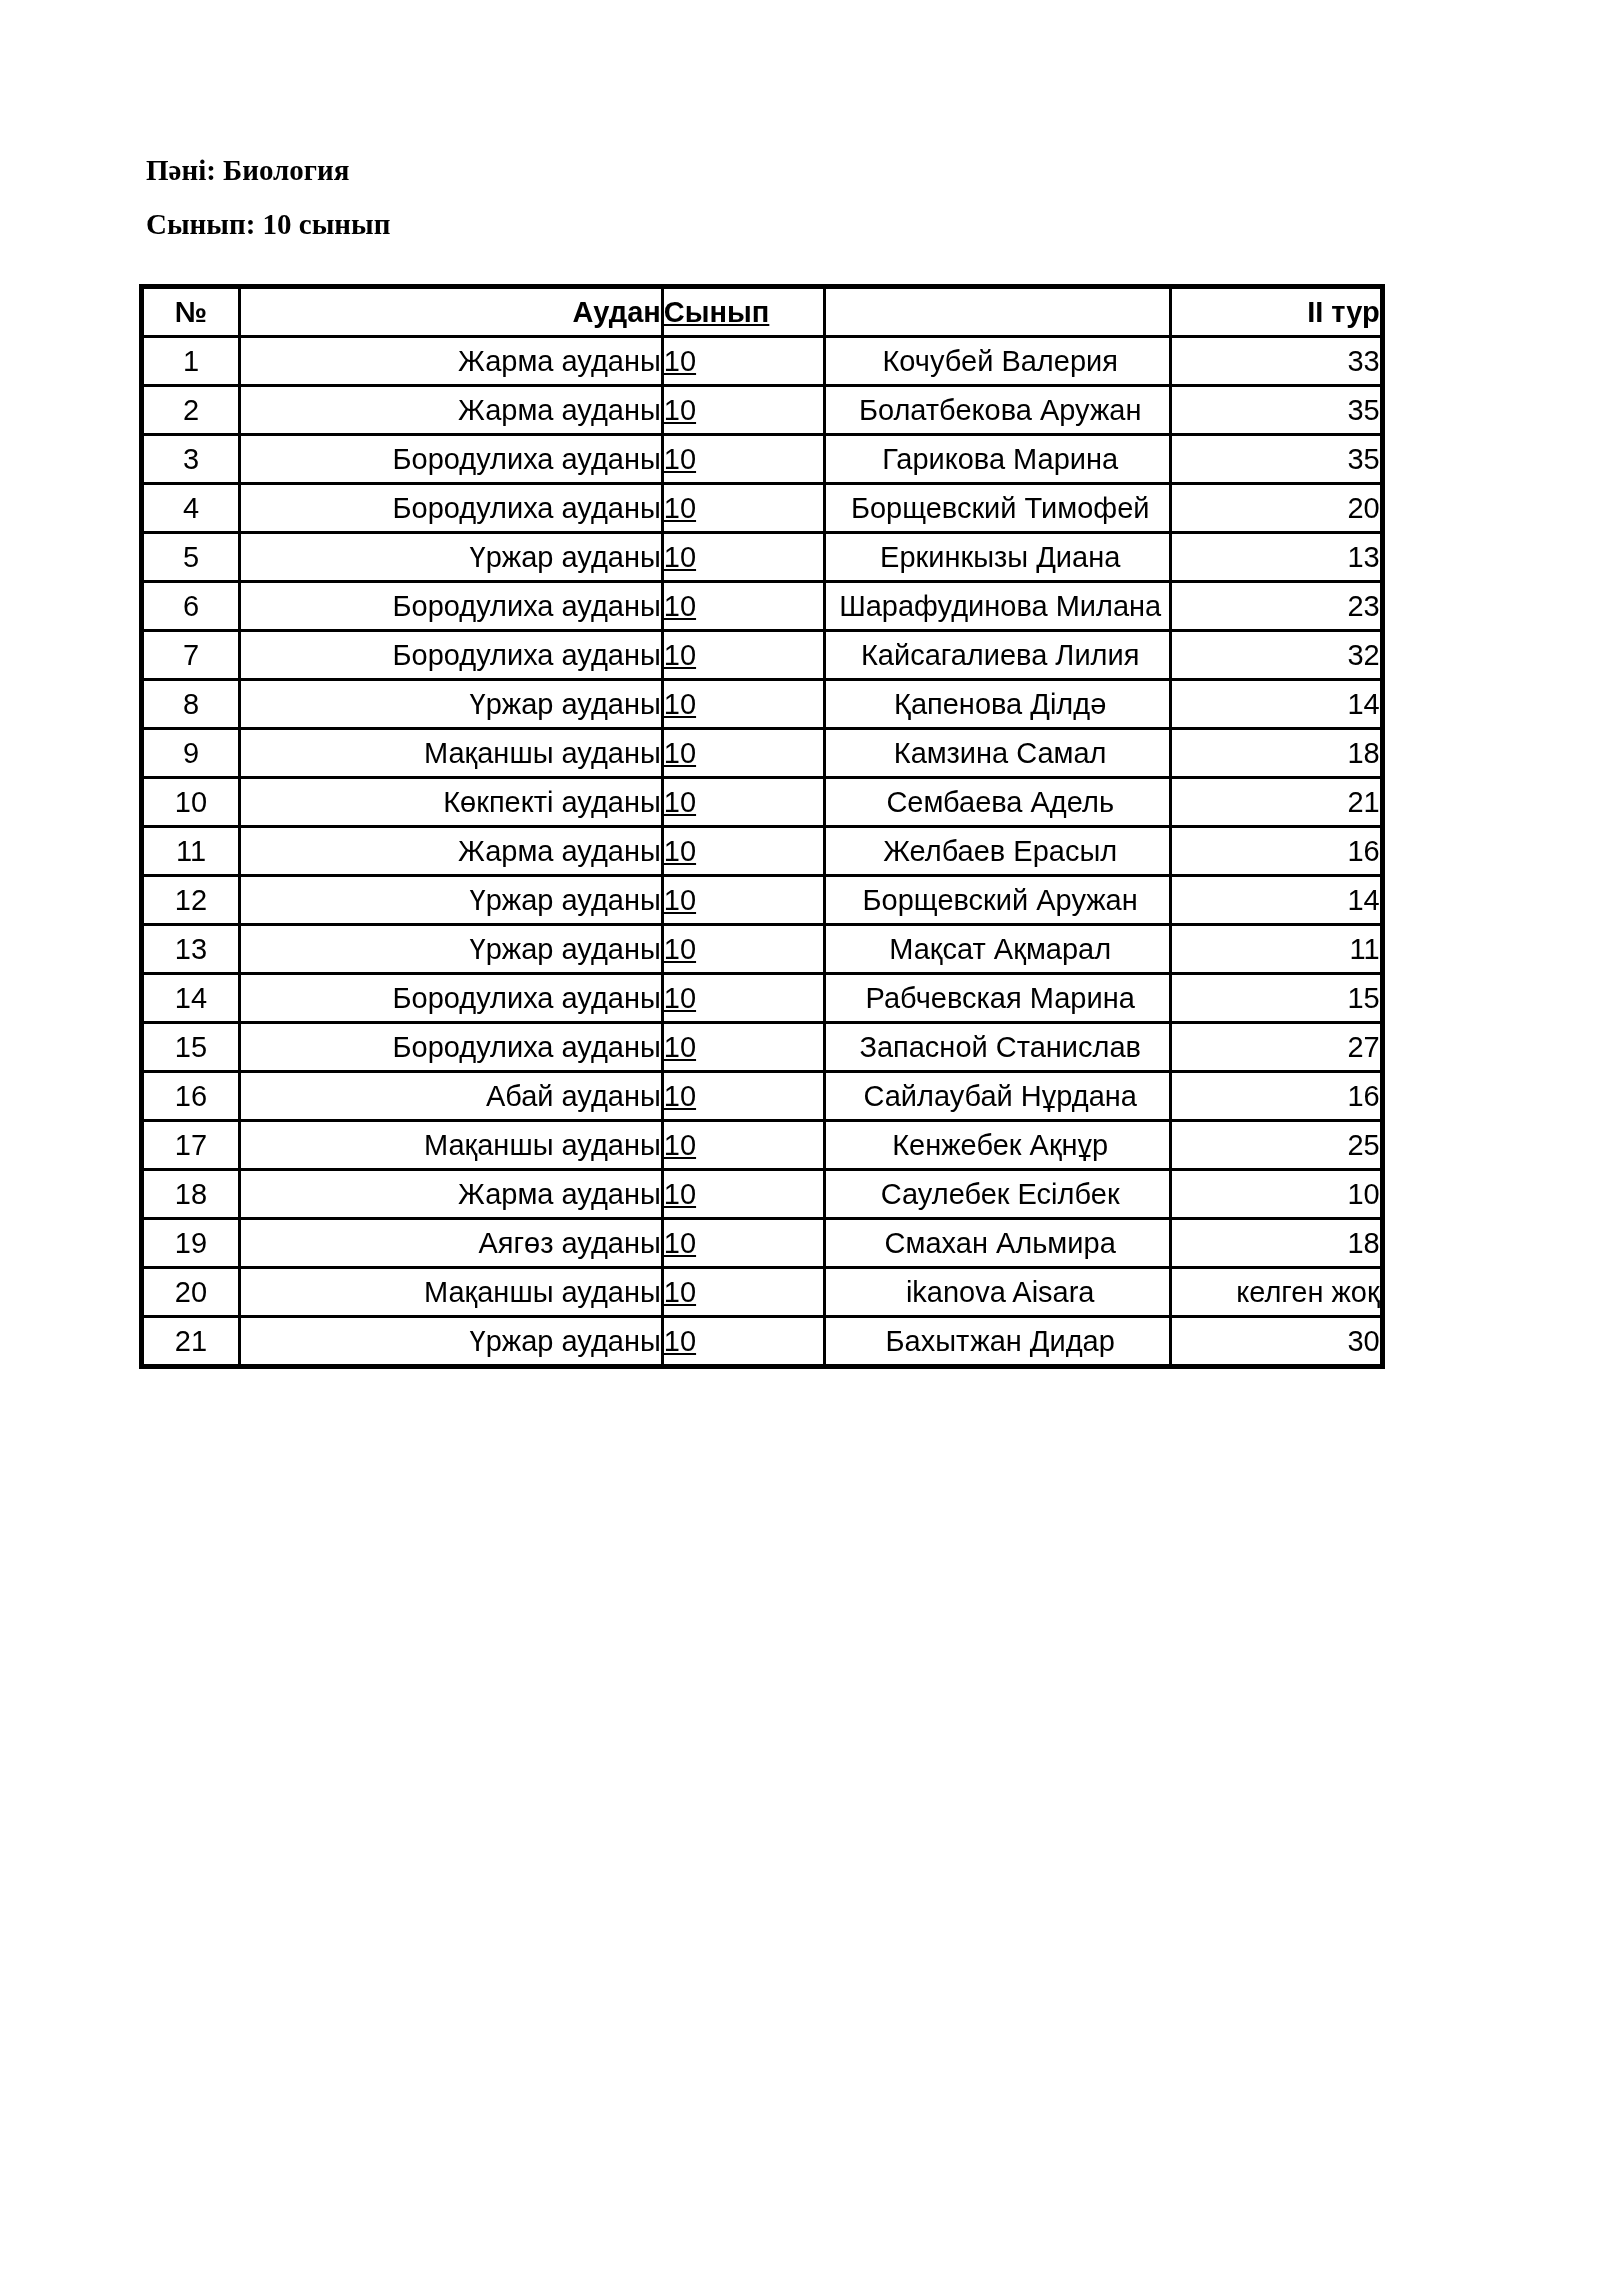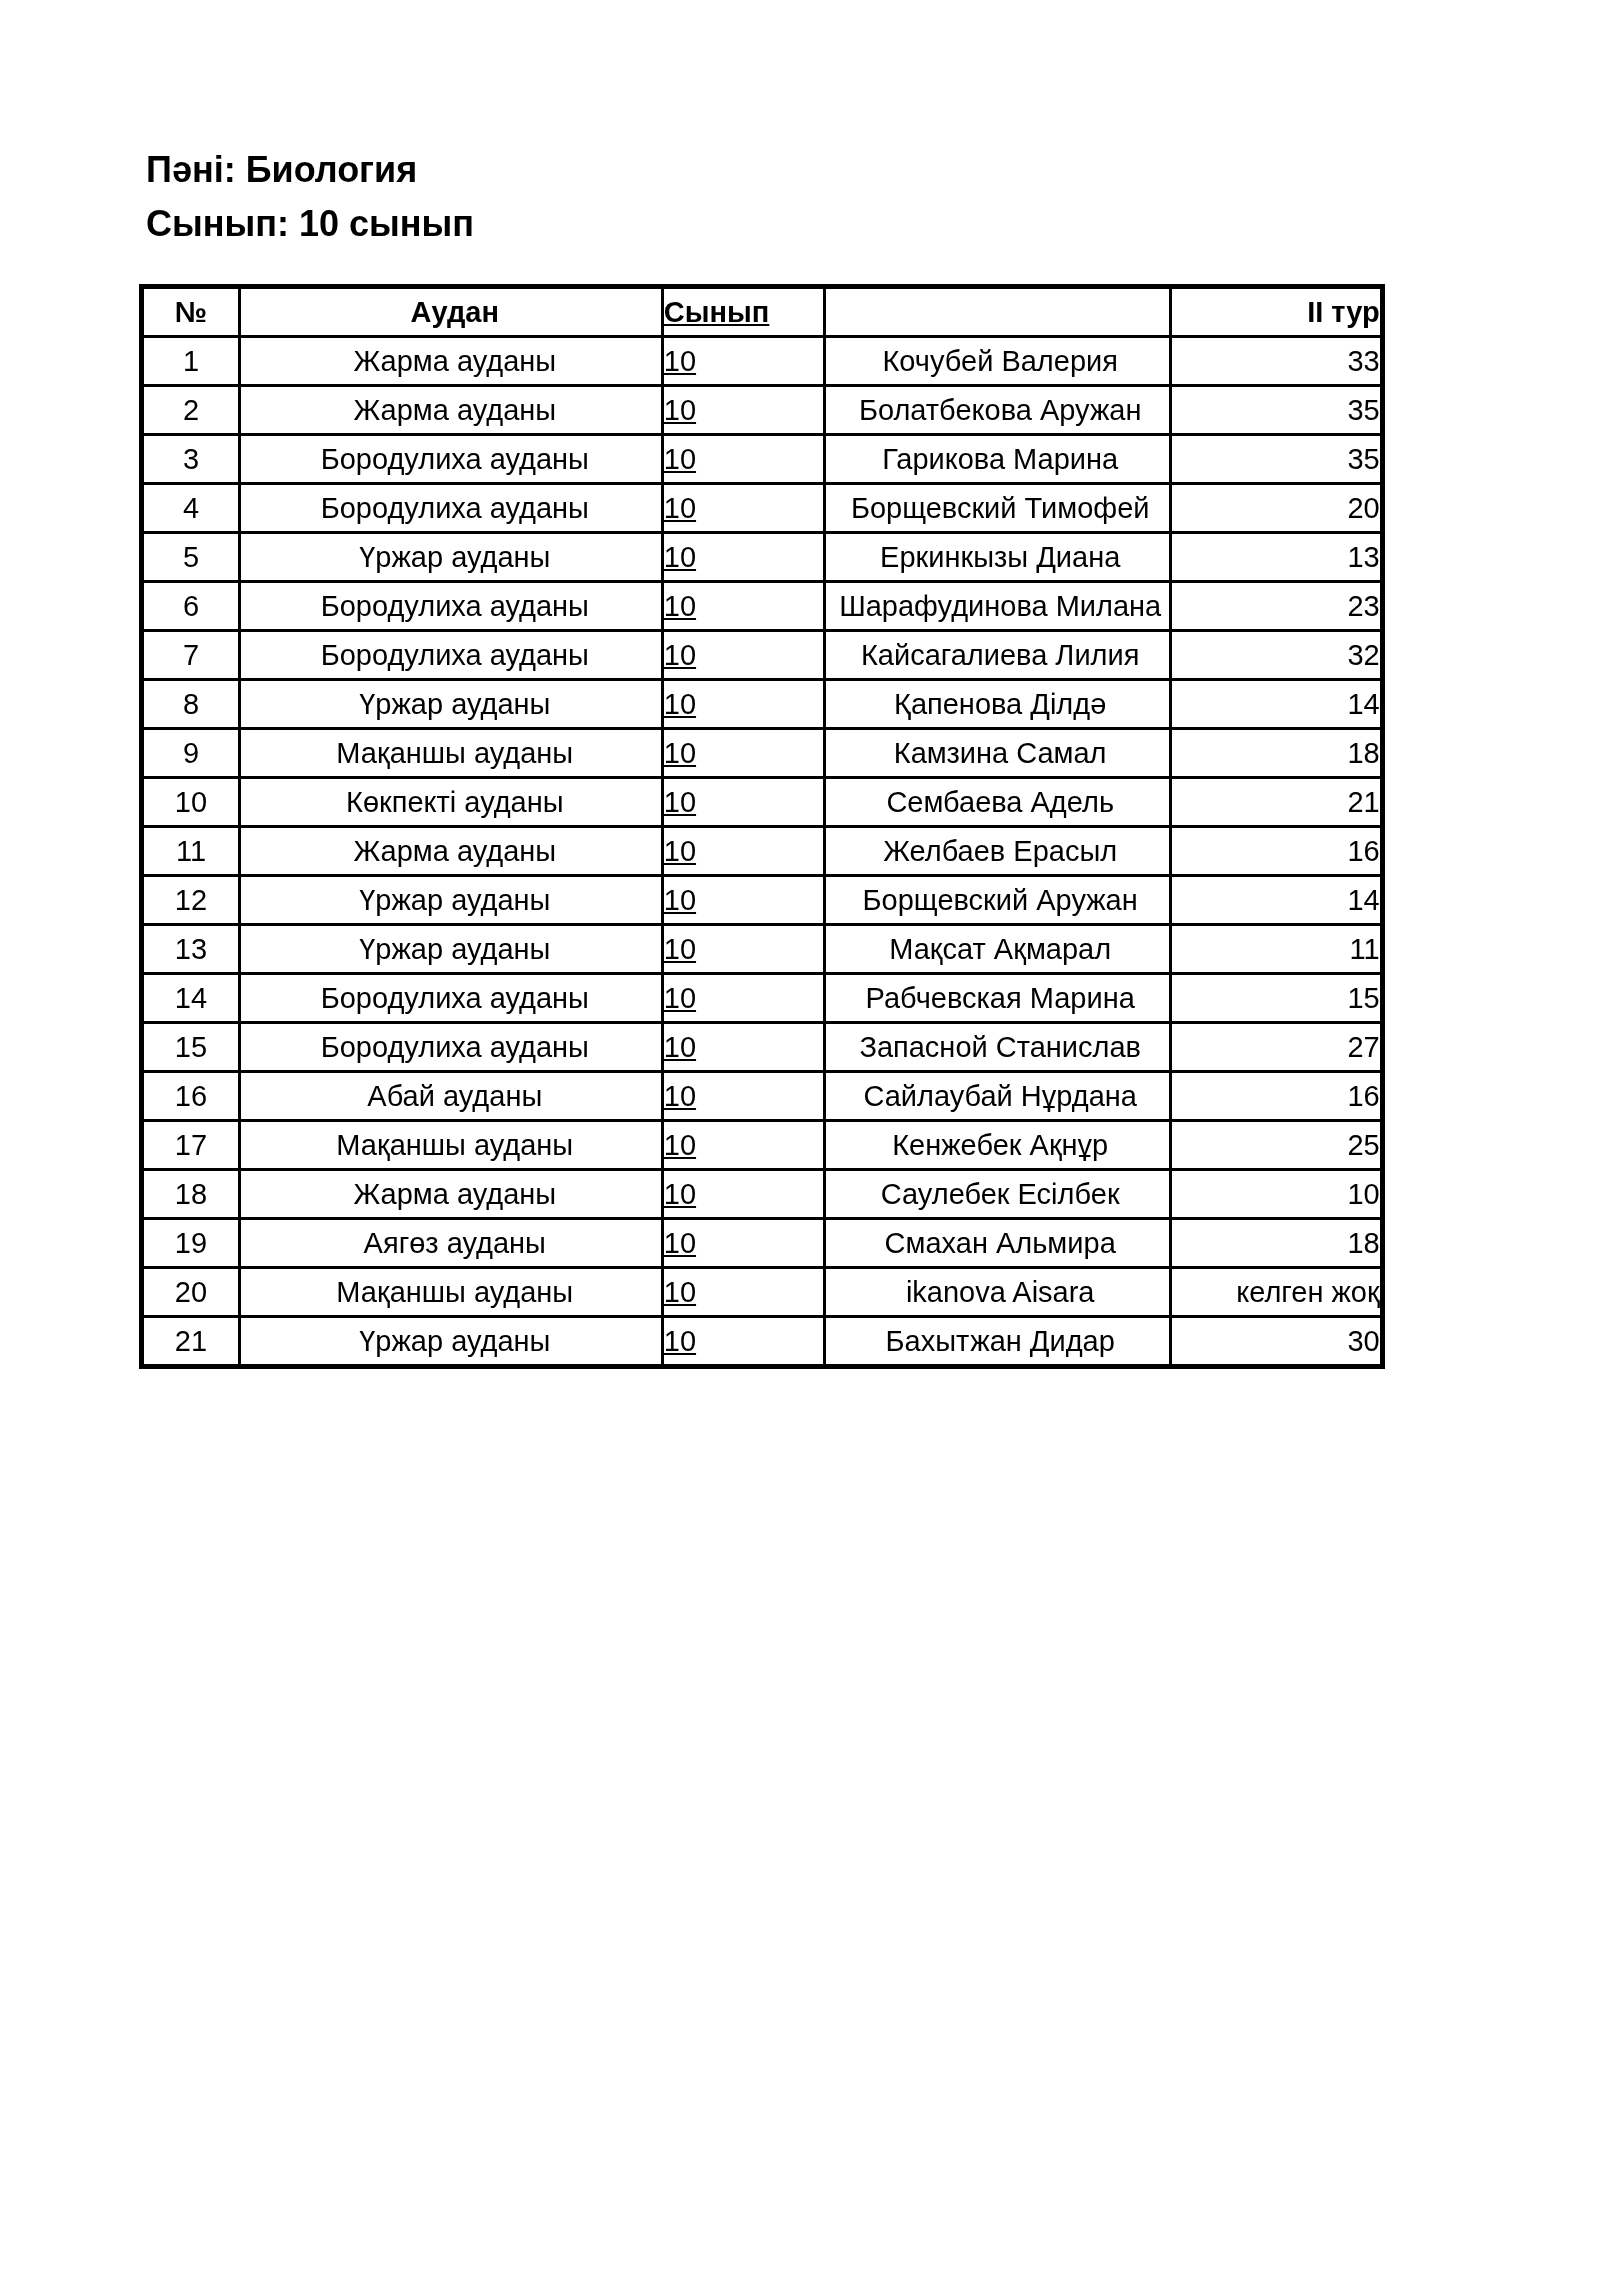--- a/index.html
+++ b/index.html
@@ -11,24 +11,25 @@
     font-family: "Liberation Sans", sans-serif;
     color: #000000;
     overflow: hidden;
   }
   .title-block {
     position: absolute;
     left: 146px;
     top: 143px;
   }
   .title-line {
-    font-size: 36px;
+    font-size: 29px;
     font-weight: bold;
     line-height: 54px;
     white-space: nowrap;
+    font-family: Liberation Serif, serif;
   }
   table.results {
     position: absolute;
     left: 139px;
     top: 284px;
     border-collapse: collapse;
     table-layout: fixed;
     border: 5.9px solid #000;
   }
   table.results th, table.results td {
@@ -36,21 +37,21 @@
     height: 46px;
     font-size: 29px;
     padding: 0;
     vertical-align: middle;
     white-space: nowrap;
     overflow: hidden;
     background: #fff;
   }
   table.results th { font-weight: bold; }
   .col-num    { width: 94px;  text-align: center; }
-  .col-dist   { width: 412px; text-align: center; padding-left: 7.8px !important; }
+  .col-dist   { width: 412px; text-align: right; padding-left: 7.8px !important; }
   .col-grade  { width: 159px; text-align: left; text-decoration: underline; }
   .col-name   { width: 337px; text-align: center; padding-left: 5.9px !important; }
   .col-score  { width: 208px; text-align: right; }
 </style>
 </head>
 <body>
 
 <div class="page">
 
   <div class="title-block">

